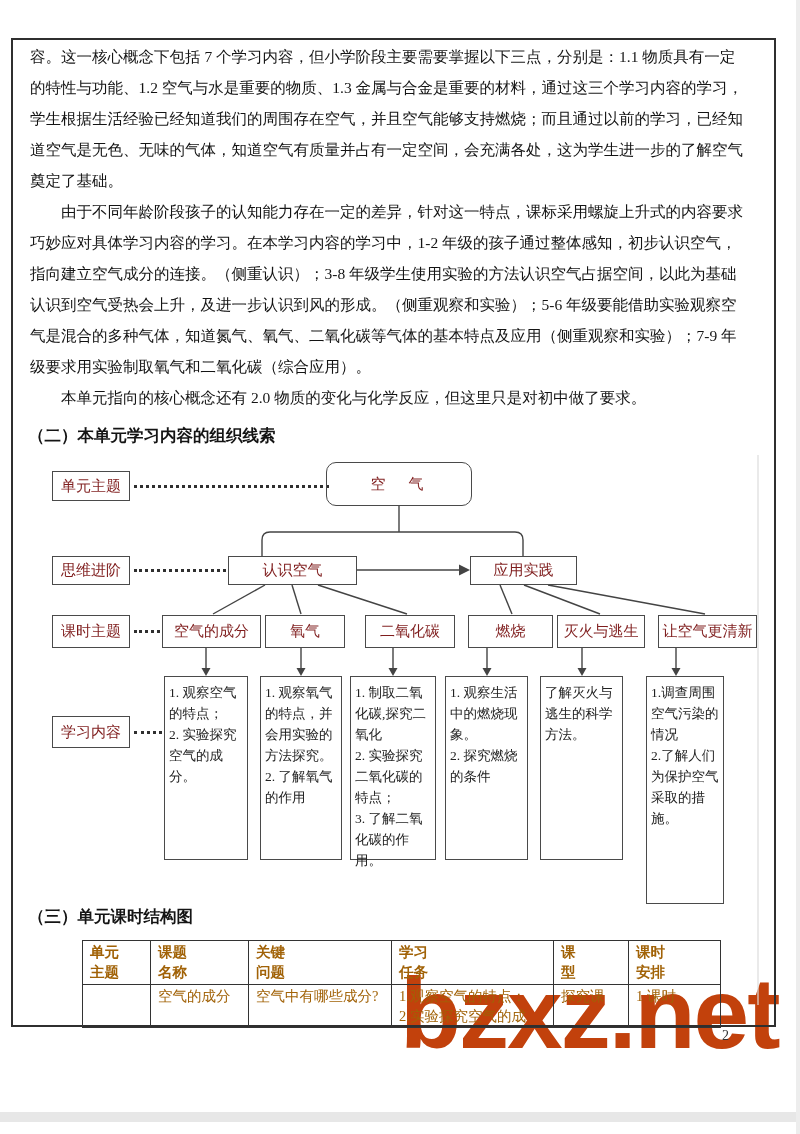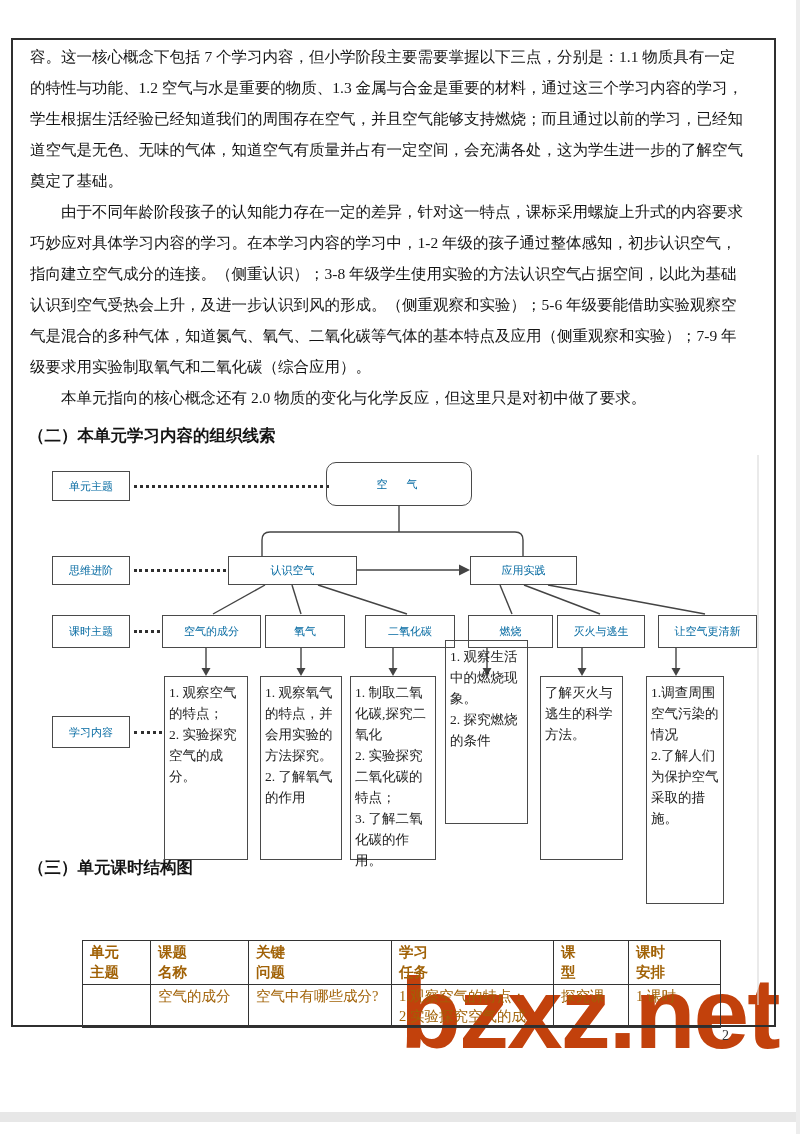--- a/index.html
+++ b/index.html
@@ -17,26 +17,26 @@
   }
   .frame{
     position:absolute;left:11px;top:38px;width:765px;height:989px;
     box-sizing:border-box;border:2px solid #2f2f2f;z-index:1;
   }
   .textblock{position:absolute;left:30px;top:41px;width:742px;z-index:2;}
   .tline{height:31px;line-height:31px;font-size:15.5px;white-space:nowrap;}
   .tline.indent{padding-left:31px;}
   .h2{position:absolute;left:28px;top:421px;height:30px;line-height:30px;
       font-weight:700;font-size:16.5px;z-index:2;white-space:nowrap;}
-  .h3{position:absolute;left:28px;top:853px;height:30px;line-height:30px;
+  .h3{position:absolute;left:28px;top:902px;height:30px;line-height:30px;
       font-weight:700;font-size:16.5px;z-index:2;white-space:nowrap;}
   .dbox{
     position:absolute;box-sizing:border-box;border:1.5px solid #4a4a4a;
     display:flex;align-items:center;justify-content:center;
-    font-size:11px;color:#0369a1;background:transparent;z-index:3;white-space:nowrap;
+    font-size:15px;color:#7f1d1d;background:transparent;z-index:3;white-space:nowrap;
   }
   .rootbox{border-radius:10px;letter-spacing:4px;}
   .cbox{
     position:absolute;box-sizing:border-box;border:1.5px solid #4a4a4a;
     padding:5px 4px;font-size:13.5px;line-height:21px;color:#222;
     text-align:left;z-index:3;background:transparent;
   }
   .cbox .citem{margin:0;}
   .dotline{position:absolute;height:0;border-top:3px dotted #2f2f2f;z-index:3;}
   .connector-svg{position:absolute;left:0;top:0;z-index:2;}
@@ -135,21 +135,21 @@
 </div>
 <div class="cbox" style="left:260px;top:676px;width:82px;height:184px;">
   <div class="citem">1. 观察氧气的特点，并会用实验的方法探究。</div>
   <div class="citem">2. 了解氧气的作用</div>
 </div>
 <div class="cbox" style="left:350px;top:676px;width:86px;height:184px;">
   <div class="citem">1. 制取二氧化碳,探究二氧化</div>
   <div class="citem">2. 实验探究二氧化碳的特点；</div>
   <div class="citem">3. 了解二氧化碳的作用。</div>
 </div>
-<div class="cbox" style="left:445px;top:640px;width:83px;height:184px;">
+<div class="cbox" style="left:445px;top:676px;width:83px;height:184px;">
   <div class="citem">1. 观察生活中的燃烧现象。</div>
   <div class="citem">2. 探究燃烧的条件</div>
 </div>
 <div class="cbox" style="left:540px;top:676px;width:83px;height:184px;">
   <div class="citem">了解灭火与逃生的科学方法。</div>
 </div>
 <div class="cbox" style="left:646px;top:676px;width:78px;height:228px;">
   <div class="citem">1.调查周围空气污染的情况</div>
   <div class="citem">2.了解人们为保护空气采取的措施。</div>
 </div>

